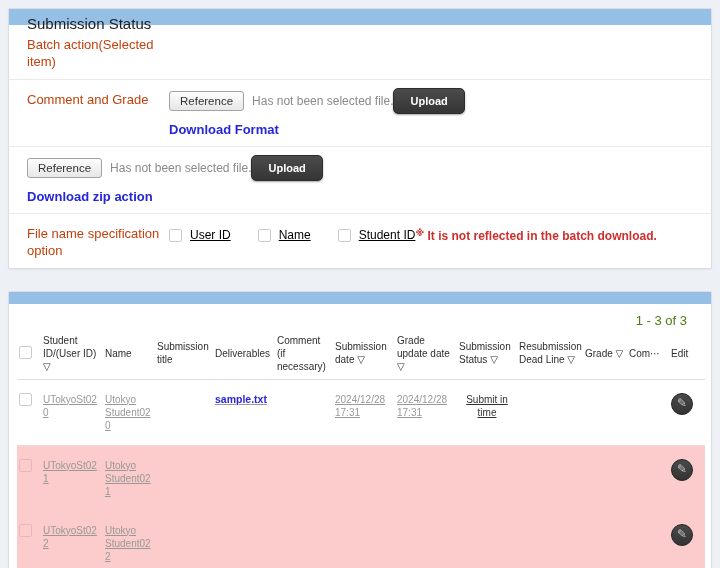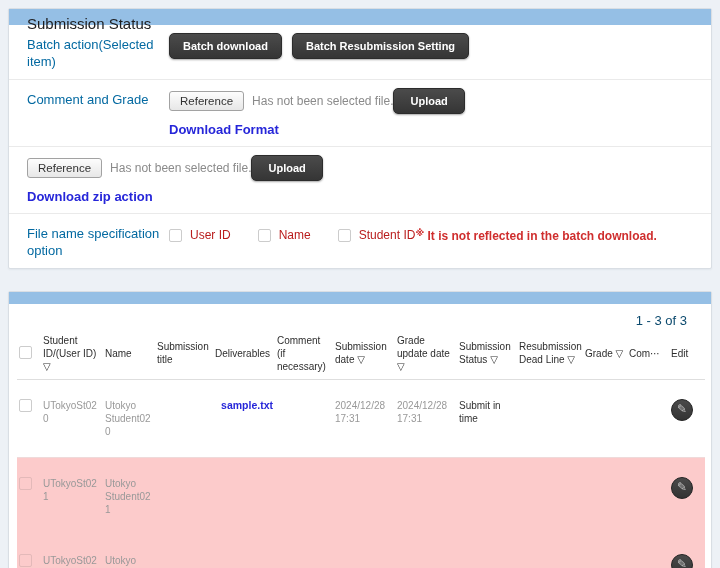--- a/index.html
+++ b/index.html
@@ -21,21 +21,21 @@
 
   .title-bar {
     background:#95bfe5; height:16px; line-height:29px;
     padding:0 18px; font-size:15px; color:#1d1d1f;
   }
   .thin-bar { background:#95bfe5; height:12px; }
 
   .frow { display:flex; border-top:1px solid #eaeaea; padding:7px 12px 8px 18px; }
   .frow.no-top { border-top:none; }
   .flabel {
-    flex:0 0 142px; width:142px; font-size:13px; color:#0369a1;
+    flex:0 0 142px; width:142px; font-size:13px; color:#c2410c;
     line-height:1.3; padding-top:5px;
   }
   .fcontent { flex:1; padding-top:1px; }
   .ctl-line { display:flex; align-items:center; }
 
   .dark-btn {
     background:linear-gradient(#4b4b4b,#353535); color:#fff;
     font-weight:bold; font-size:11px; font-family:inherit;
     border:1px solid #2c2c2c; border-radius:5px;
     padding:6px 13px; cursor:pointer;
@@ -55,67 +55,61 @@
   .blue-link {
     color:#2626d9; font-weight:bold; font-size:13px;
     text-decoration:none; display:inline-block; margin-top:8px; cursor:pointer;
   }
 
   .cb {
     display:inline-block; width:13px; height:13px;
     border:1px solid #cccccc; border-radius:2px; background:#fff;
     vertical-align:-2px; cursor:pointer;
   }
-  .cb-label { color:#b91c1c; font-size:12px; margin:0 27px 0 8px; }
+  .cb-label { color:#000000; font-size:12px; margin:0 27px 0 8px;text-decoration:underline; }
   .red-note { color:#cf2e2e; font-weight:bold; font-size:12px; white-space:nowrap; }
   .red-mark { font-size:9px; vertical-align:4px; }
 
-  .pagination { text-align:right; padding:9px 24px 0 0; font-size:13px; color:#0c4a6e; height:24px; }
+  .pagination { text-align:right; padding:9px 24px 0 0; font-size:13px; color:#4d7c0f; height:24px; }
 
   table.subs { border-collapse:collapse; table-layout:fixed; margin:0 8px 2px 8px; width:688px; }
   .subs th {
     font-size:10px; font-weight:normal; color:#2e2e2e; text-align:left;
     vertical-align:middle; padding:6px 2px; line-height:1.3;
   }
   .subs thead tr { border-bottom:1px solid #dedede; }
   .subs td {
     font-size:10px; color:#999; vertical-align:top;
-    padding:19px 2px; line-height:1.3; overflow-wrap:break-word;
+    padding:13px 2px; line-height:1.3; overflow-wrap:break-word;text-decoration:underline;
   }
   .subs tbody tr.plain { border-bottom:1px solid #efdada; }
   .subs tbody tr.hl { background:#fccbcb;margin-top:8px; }
   td.c-student { word-break:break-all; }
-  td.c-deliver { text-align:right; }
+  td.c-deliver { text-align:left; }
   td.c-deliver a { color:#2626d9; font-weight:bold; font-size:10.5px; text-decoration:none; cursor:pointer; }
-  td.c-status { color:#333; }
+  td.c-status { color:#333;text-align:center; }
   .edit-btn {
     width:22px; height:22px; border-radius:50%;
     background:linear-gradient(#4a4a4a,#333); border:1px solid #262626;
     color:#c6c6c6; font-size:12px; line-height:19px; text-align:center;
     padding:0; cursor:pointer; display:inline-block;
   }
 </style>
 </head>
 <body>
 
 <div class="page">
 
   <div class="card card-top">
     <div class="title-bar">
       <span>Submission Status</span>
     </div>
 
     <div class="frow no-top">
       <div class="flabel">Batch action(Selected item)</div>
-      <div class="fcontent">
-        <div class="ctl-line">
-          <button class="dark-btn">Batch download</button>
-          <button class="dark-btn">Batch Resubmission Setting</button>
-        </div>
-      </div>
     </div>
 
     <div class="frow">
       <div class="flabel">Comment and Grade</div>
       <div class="fcontent">
         <div class="ctl-line">
           <button class="ref-btn">Reference</button>
           <span class="muted">Has not been selected file.</span>
           <button class="dark-btn upload-btn">Upload</button>
         </div>

